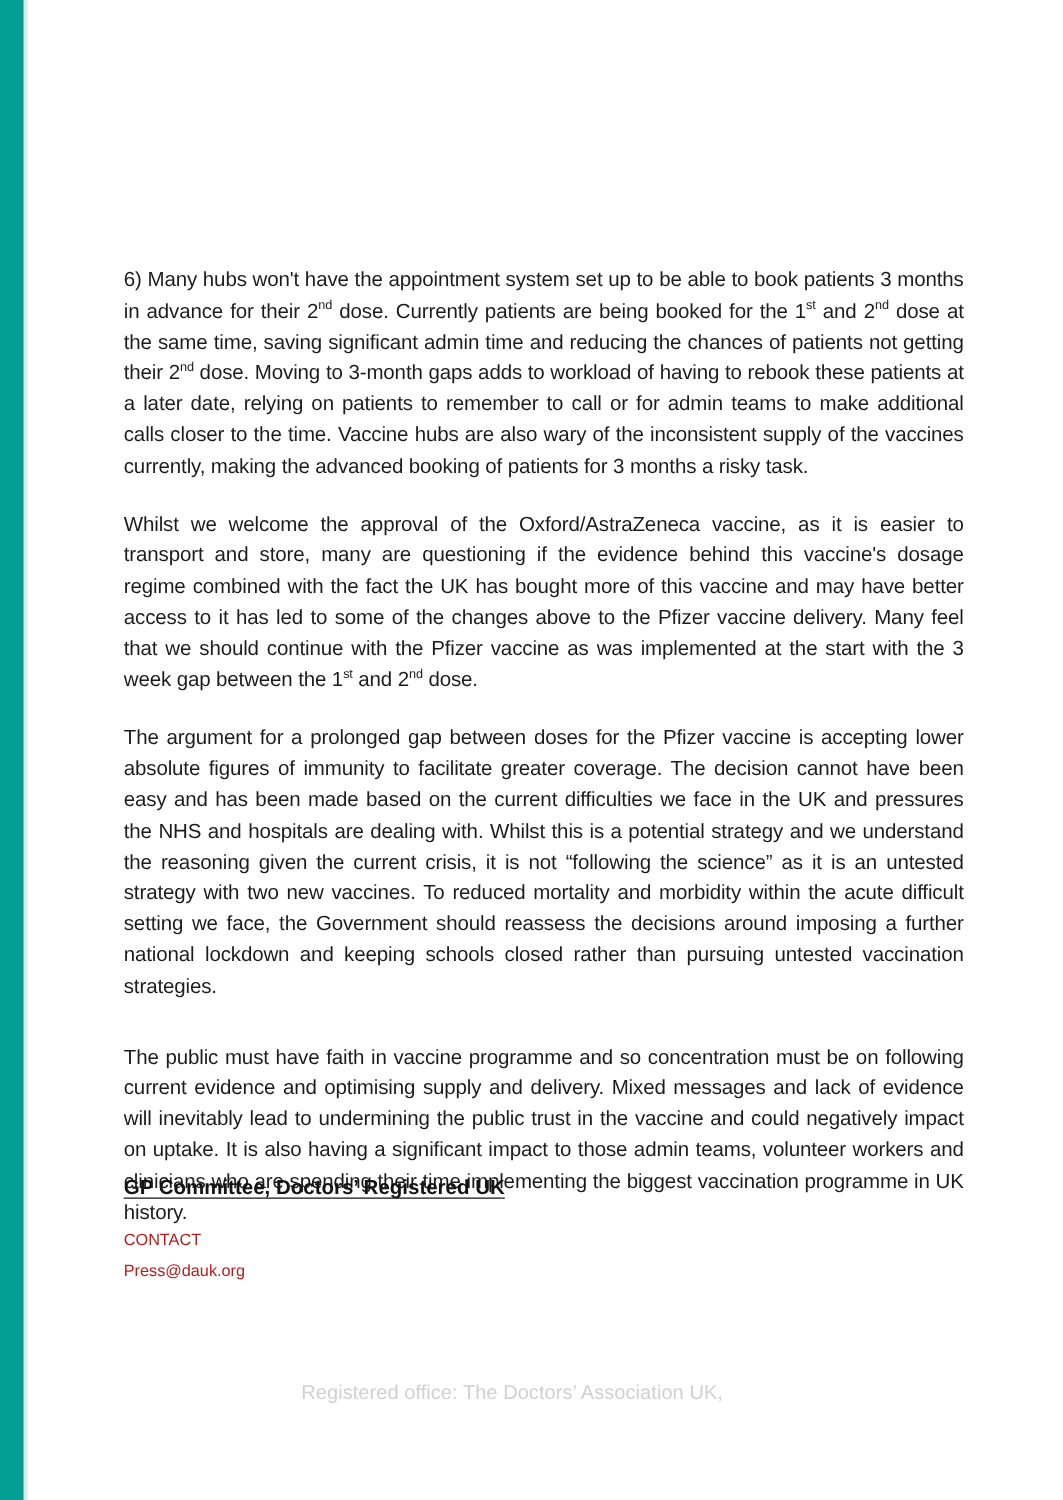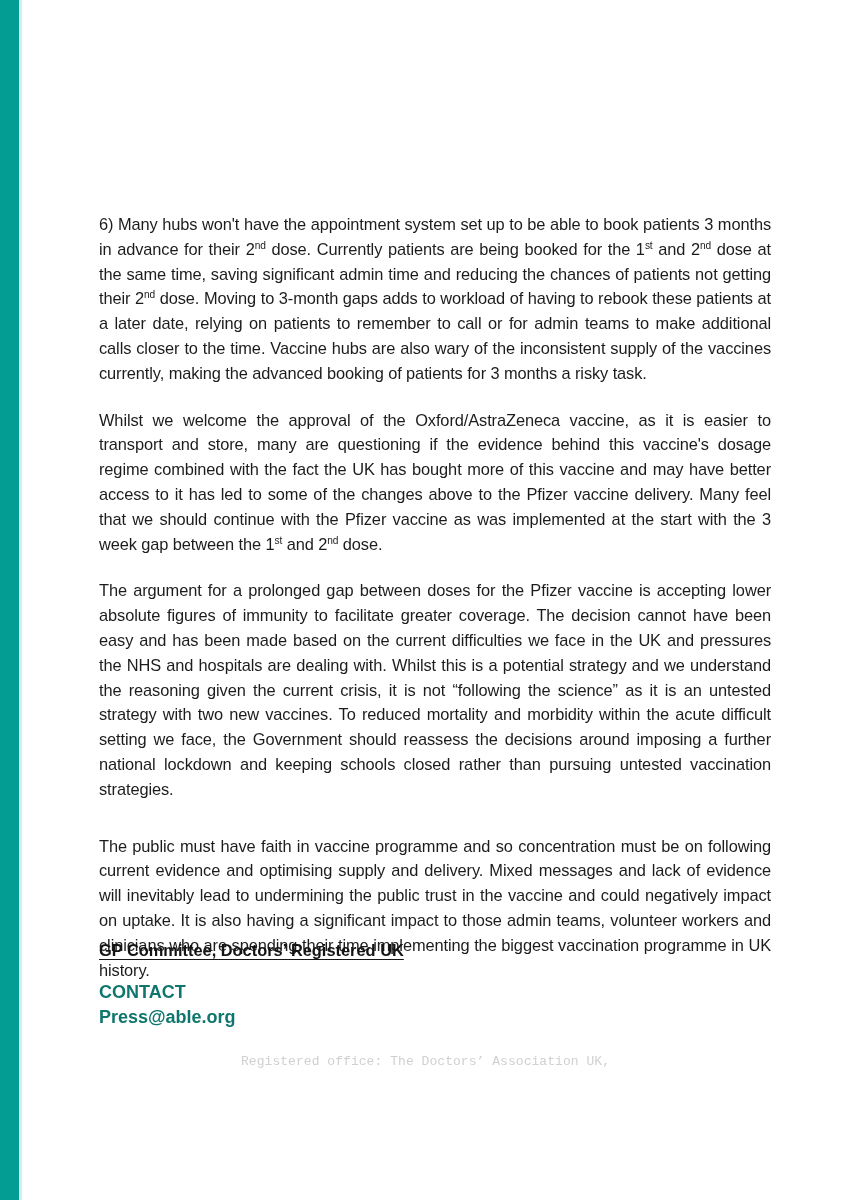--- a/index.html
+++ b/index.html
@@ -70,39 +70,37 @@
     font-weight: bold;
     text-decoration: underline;
     text-underline-offset: 3px;
     color: #141414;
     white-space: nowrap;
   }
   .contact-block {
     position: absolute;
     left: 99px;
     top: 980px;
-    font-size: 18px;
+    font-size: 13px;
     line-height: 24.5px;
-    color: #0f766e;
-    font-weight: bold;
+    color: #b91c1c;
   }
   .contact-line {
     display: block;
     white-space: nowrap;
   }
   .footer {
     position: absolute;
     left: 241px;
-    top: 1055px;
+    top: 1108px;
     width: 560px;
-    font-size: 13px;
+    font-size: 16px;
     line-height: 14.6px;
     color: #d0d0d0;
     letter-spacing: 0.05px;
-    font-family: Liberation Mono, monospace;
   }
   .footer-line {
     display: block;
     white-space: nowrap;
   }
 </style>
 </head>
 <body>
 
 <div class="page">
@@ -119,20 +117,20 @@
     <p class="para">The argument for a prolonged gap between doses for the Pfizer vaccine is accepting lower absolute figures of immunity to facilitate greater coverage. The decision cannot have been easy and has been made based on the current difficulties we face in the UK and pressures the NHS and hospitals are dealing with. Whilst this is a potential strategy and we understand the reasoning given the current crisis, it is not “following the science” as it is an untested strategy with two new vaccines. To reduced mortality and morbidity within the acute difficult setting we face, the Government should reassess the decisions around imposing a further national lockdown and keeping schools closed rather than pursuing untested vaccination strategies.</p>
 
     <p class="para">The public must have faith in vaccine programme and so concentration must be on following current evidence and optimising supply and delivery. Mixed messages and lack of evidence will inevitably lead to undermining the public trust in the vaccine and could negatively impact on uptake. It is also having a significant impact to those admin teams, volunteer workers and clinicians who are spending their time implementing the biggest vaccination programme in UK history.</p>
 
   </div>
 
   <div class="signature">GP Committee, Doctors’ Registered UK</div>
 
   <div class="contact-block">
     <span class="contact-line">CONTACT</span>
-    <span class="contact-line">Press@able.org</span>
+    <span class="contact-line">Press@dauk.org</span>
   </div>
 
   <div class="footer">
     <span class="footer-line">Registered office: The Doctors’ Association UK,</span>
   </div>
 
 </div>
 
 </body></html>

